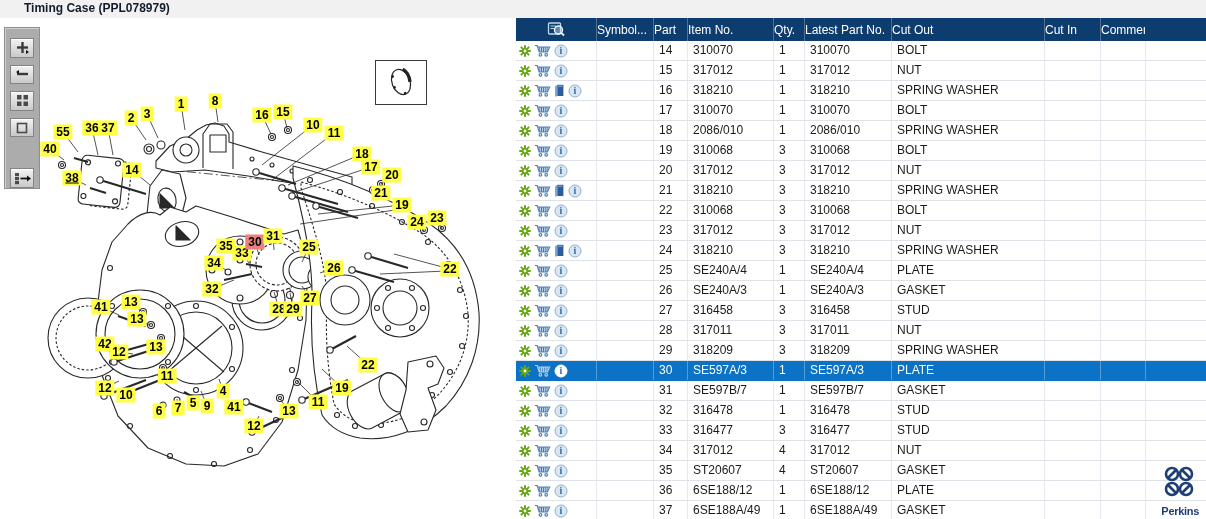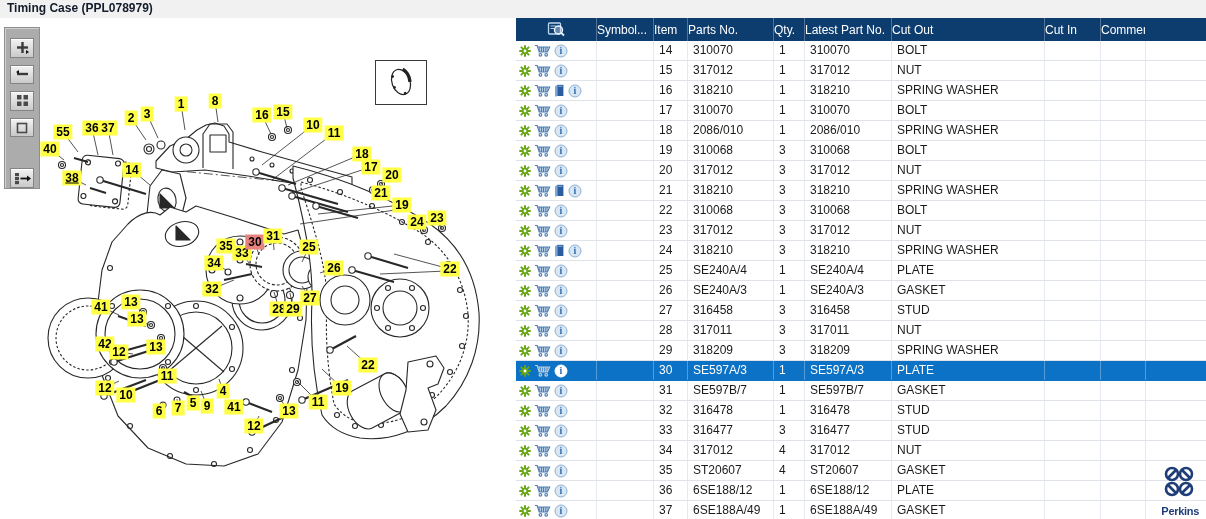--- a/index.html
+++ b/index.html
@@ -4,21 +4,21 @@
 <style>
   :root{
     --c-header:#0d3c6e; --c-selected:#0b72c6; --c-yellow:#ffff45; --c-selred:#e8827e;
     --c-navy:#1f3e78; --c-grid:#dfe3e9; --c-gridv:#e6eaf0;
     --cols:80px 57px 34px 86px 31px 87px 153px 56px 45px 61px;
   }
   *{box-sizing:border-box; margin:0; padding:0;}
   html,body{width:1206px;height:519px;overflow:hidden;}
   body{font-family:"Liberation Sans",sans-serif;background:#fff;position:relative;}
   .titlebar{position:absolute;left:0;top:0;width:1206px;height:18px;background:#f1f1f1;
-    color:#121c2b;font-size:12px;font-weight:bold;line-height:17px;padding-left:7px;}
+    color:#121c2b;font-size:12px;font-weight:bold;line-height:17px;padding-left:24px;}
   
   .diagram-pane{position:absolute;left:0;top:18px;width:516px;height:501px;background:#fff;overflow:hidden;}
   .diagram-svg{position:absolute;left:0;top:0;}
   .dlabel{position:absolute;transform:translate(-50%,-50%);background:var(--c-yellow);
     color:#000;font-size:12px;font-weight:600;line-height:15px;padding:0 3px;white-space:nowrap;cursor:pointer;}
   .dlabel.sel{background:var(--c-selred);}
   .thumb-box{position:absolute;left:375px;top:42px;width:52px;height:45px;background:#fff;border:1px solid #3a3a3a;}
   .zoom-toolbar{position:absolute;left:4px;top:9px;width:36px;height:162px;background:#acacac;
     border:1px solid #8f8f8f;box-shadow:inset 1px 1px 0 #cfcfcf;display:flex;flex-direction:column;
     align-items:center;padding-top:10px;gap:7px;}
@@ -430,22 +430,22 @@
   <div class="thead" id="thead">
       <div class="th">
         <svg width="19" height="17" viewBox="0 0 19 17">
           <rect x="1.5" y="2" width="12" height="11" rx="1" fill="none" stroke="#bcd6ee" stroke-width="1.3"></rect>
           <path d="M3.5,5 H9 M3.5,7.5 H7.5" stroke="#bcd6ee" stroke-width="1"></path>
           <circle cx="11.5" cy="9" r="4" fill="#cfe3f7" fill-opacity="0.45" stroke="#eef6ff" stroke-width="1.4"></circle>
           <line x1="14.3" y1="11.8" x2="17" y2="14.5" stroke="#eef6ff" stroke-width="1.8"></line>
         </svg>
       </div>
       <div class="th">Symbol...</div>
-      <div class="th">Item</div>
-      <div class="th">Parts No.</div>
+      <div class="th">Part</div>
+      <div class="th">Item No.</div>
       <div class="th">Qty.</div>
       <div class="th">Latest Part No.</div>
       <div class="th">Cut Out</div>
       <div class="th">Cut In</div>
       <div class="th">Comment</div>
     </div>
   <div class="tbody" id="tbody">
       <div class="tr">
         <div class="td icons">
           <svg class="ico-gear" width="12" height="12" viewBox="0 0 12 12">

